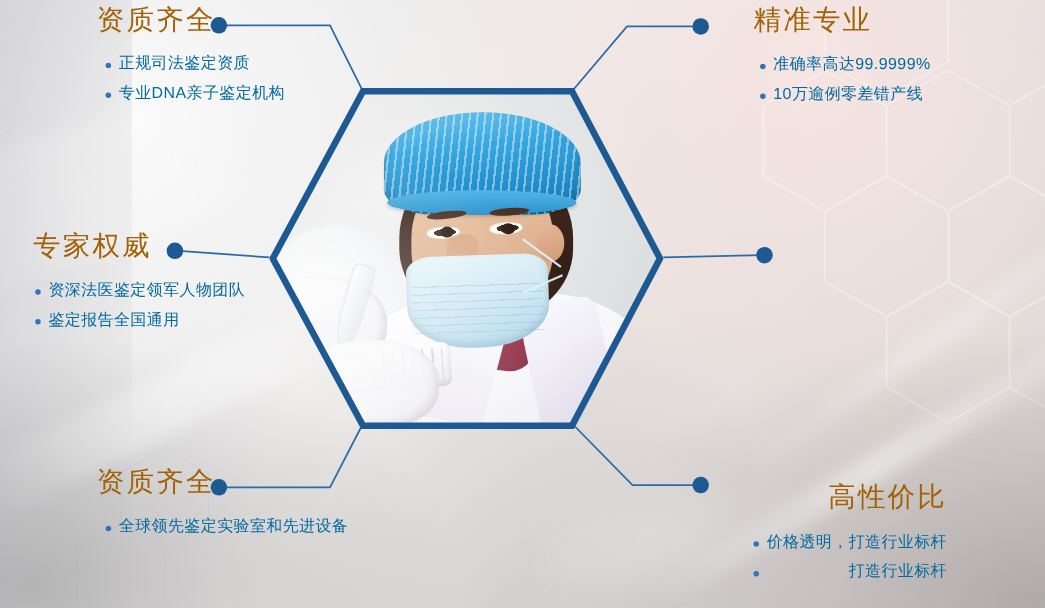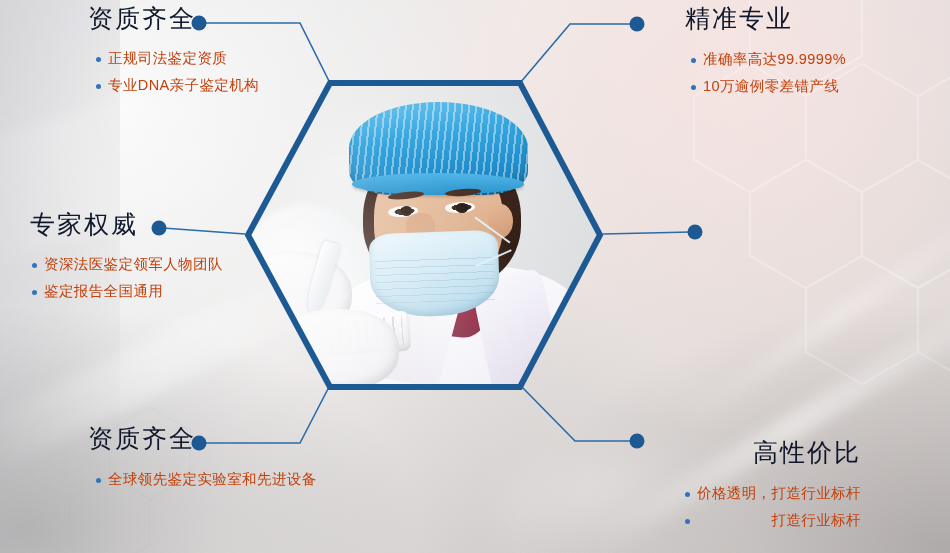--- a/index.html
+++ b/index.html
@@ -114,25 +114,25 @@
       linear-gradient(120deg,rgba(255,255,255,.22) 0%,rgba(255,255,255,0) 35%),
       radial-gradient(ellipse at 18% 88%,rgba(255,255,255,.55),rgba(255,255,255,0) 55%);}
   .hex-border{position:absolute;inset:0;pointer-events:none;}
 
   
   .connectors{position:absolute;left:0;top:0;width:950px;height:553px;pointer-events:none;}
 
   
   .blk{position:absolute;}
   .blk .hd{
-    font-size:25px;line-height:1;color:#0f172a;letter-spacing:2px;white-space:nowrap;
+    font-size:25px;line-height:1;color:#a16207;letter-spacing:2px;white-space:nowrap;
   }
   .blk ul{list-style:none;margin:0;padding:0;}
   .blk li{
-    font-size:14.5px;line-height:1.0;color:#c2410c;white-space:nowrap;
+    font-size:14.5px;line-height:1.0;color:#0369a1;white-space:nowrap;
     margin-top:12px;position:relative;padding-left:12px;letter-spacing:.4px;
   }
   .blk li:first-child{margin-top:0;}
   .blk li .bdot{position:absolute;left:0;top:6px;width:5px;height:5px;border-radius:50%;background:#2f74bd;}
   .blk.right{text-align:left;margin-left:33px;}
 
   
   #b-qualification{left:88px;top:6px;}
   #b-qualification ul{margin-top:20px;margin-left:8px;}
 

